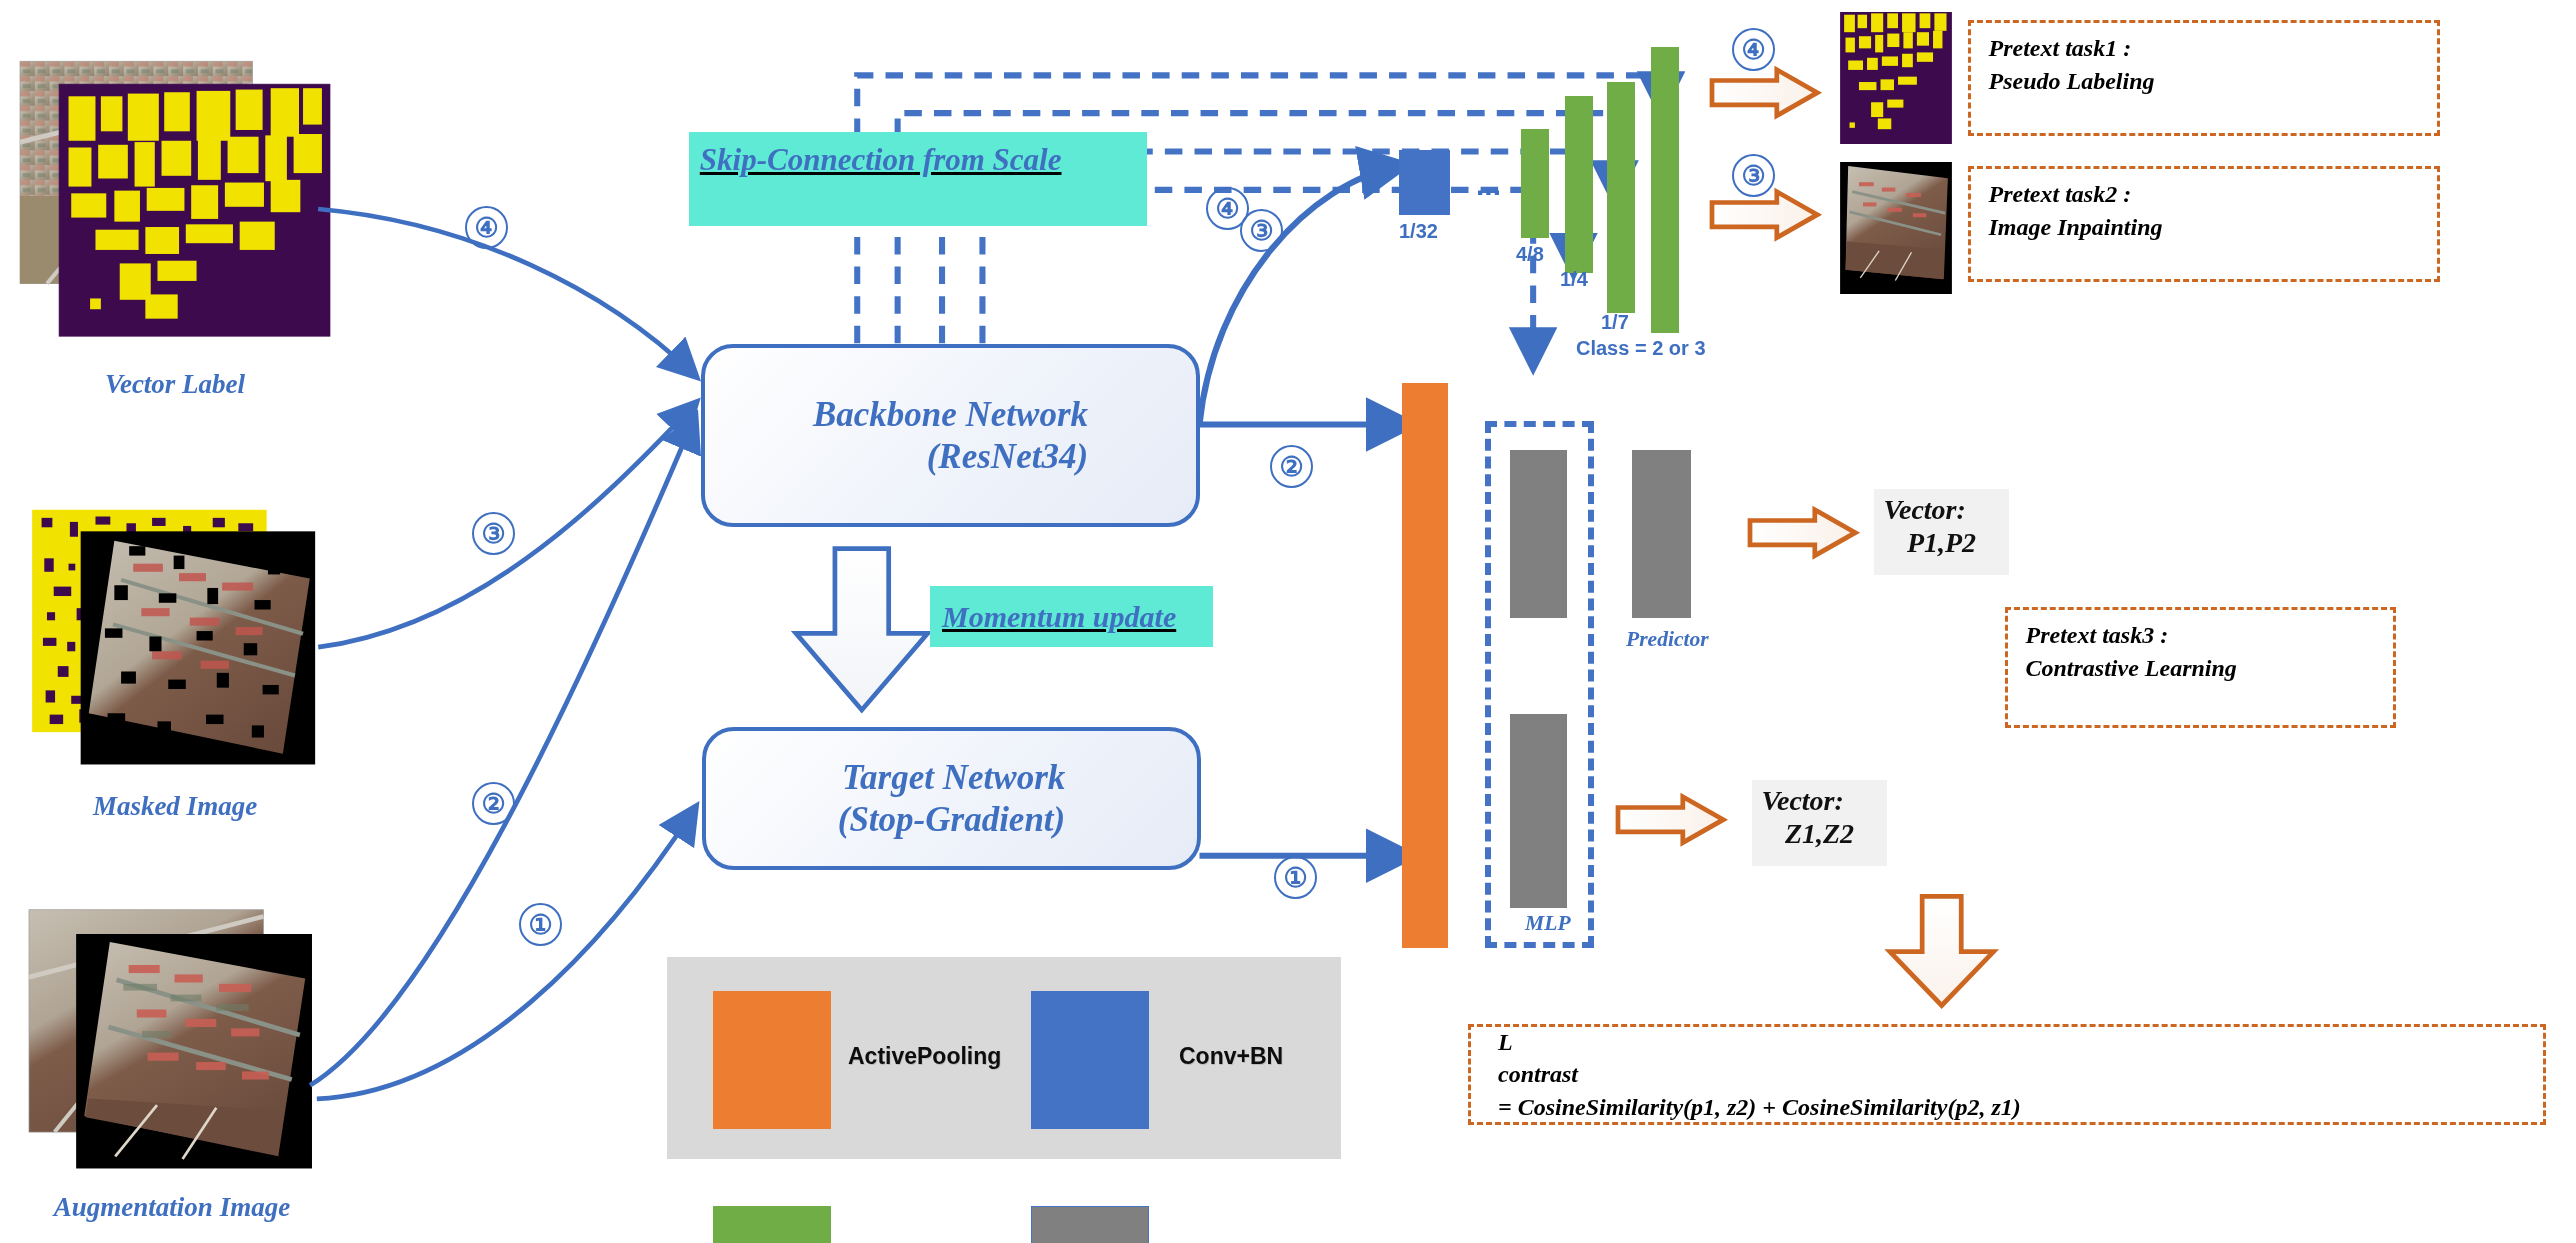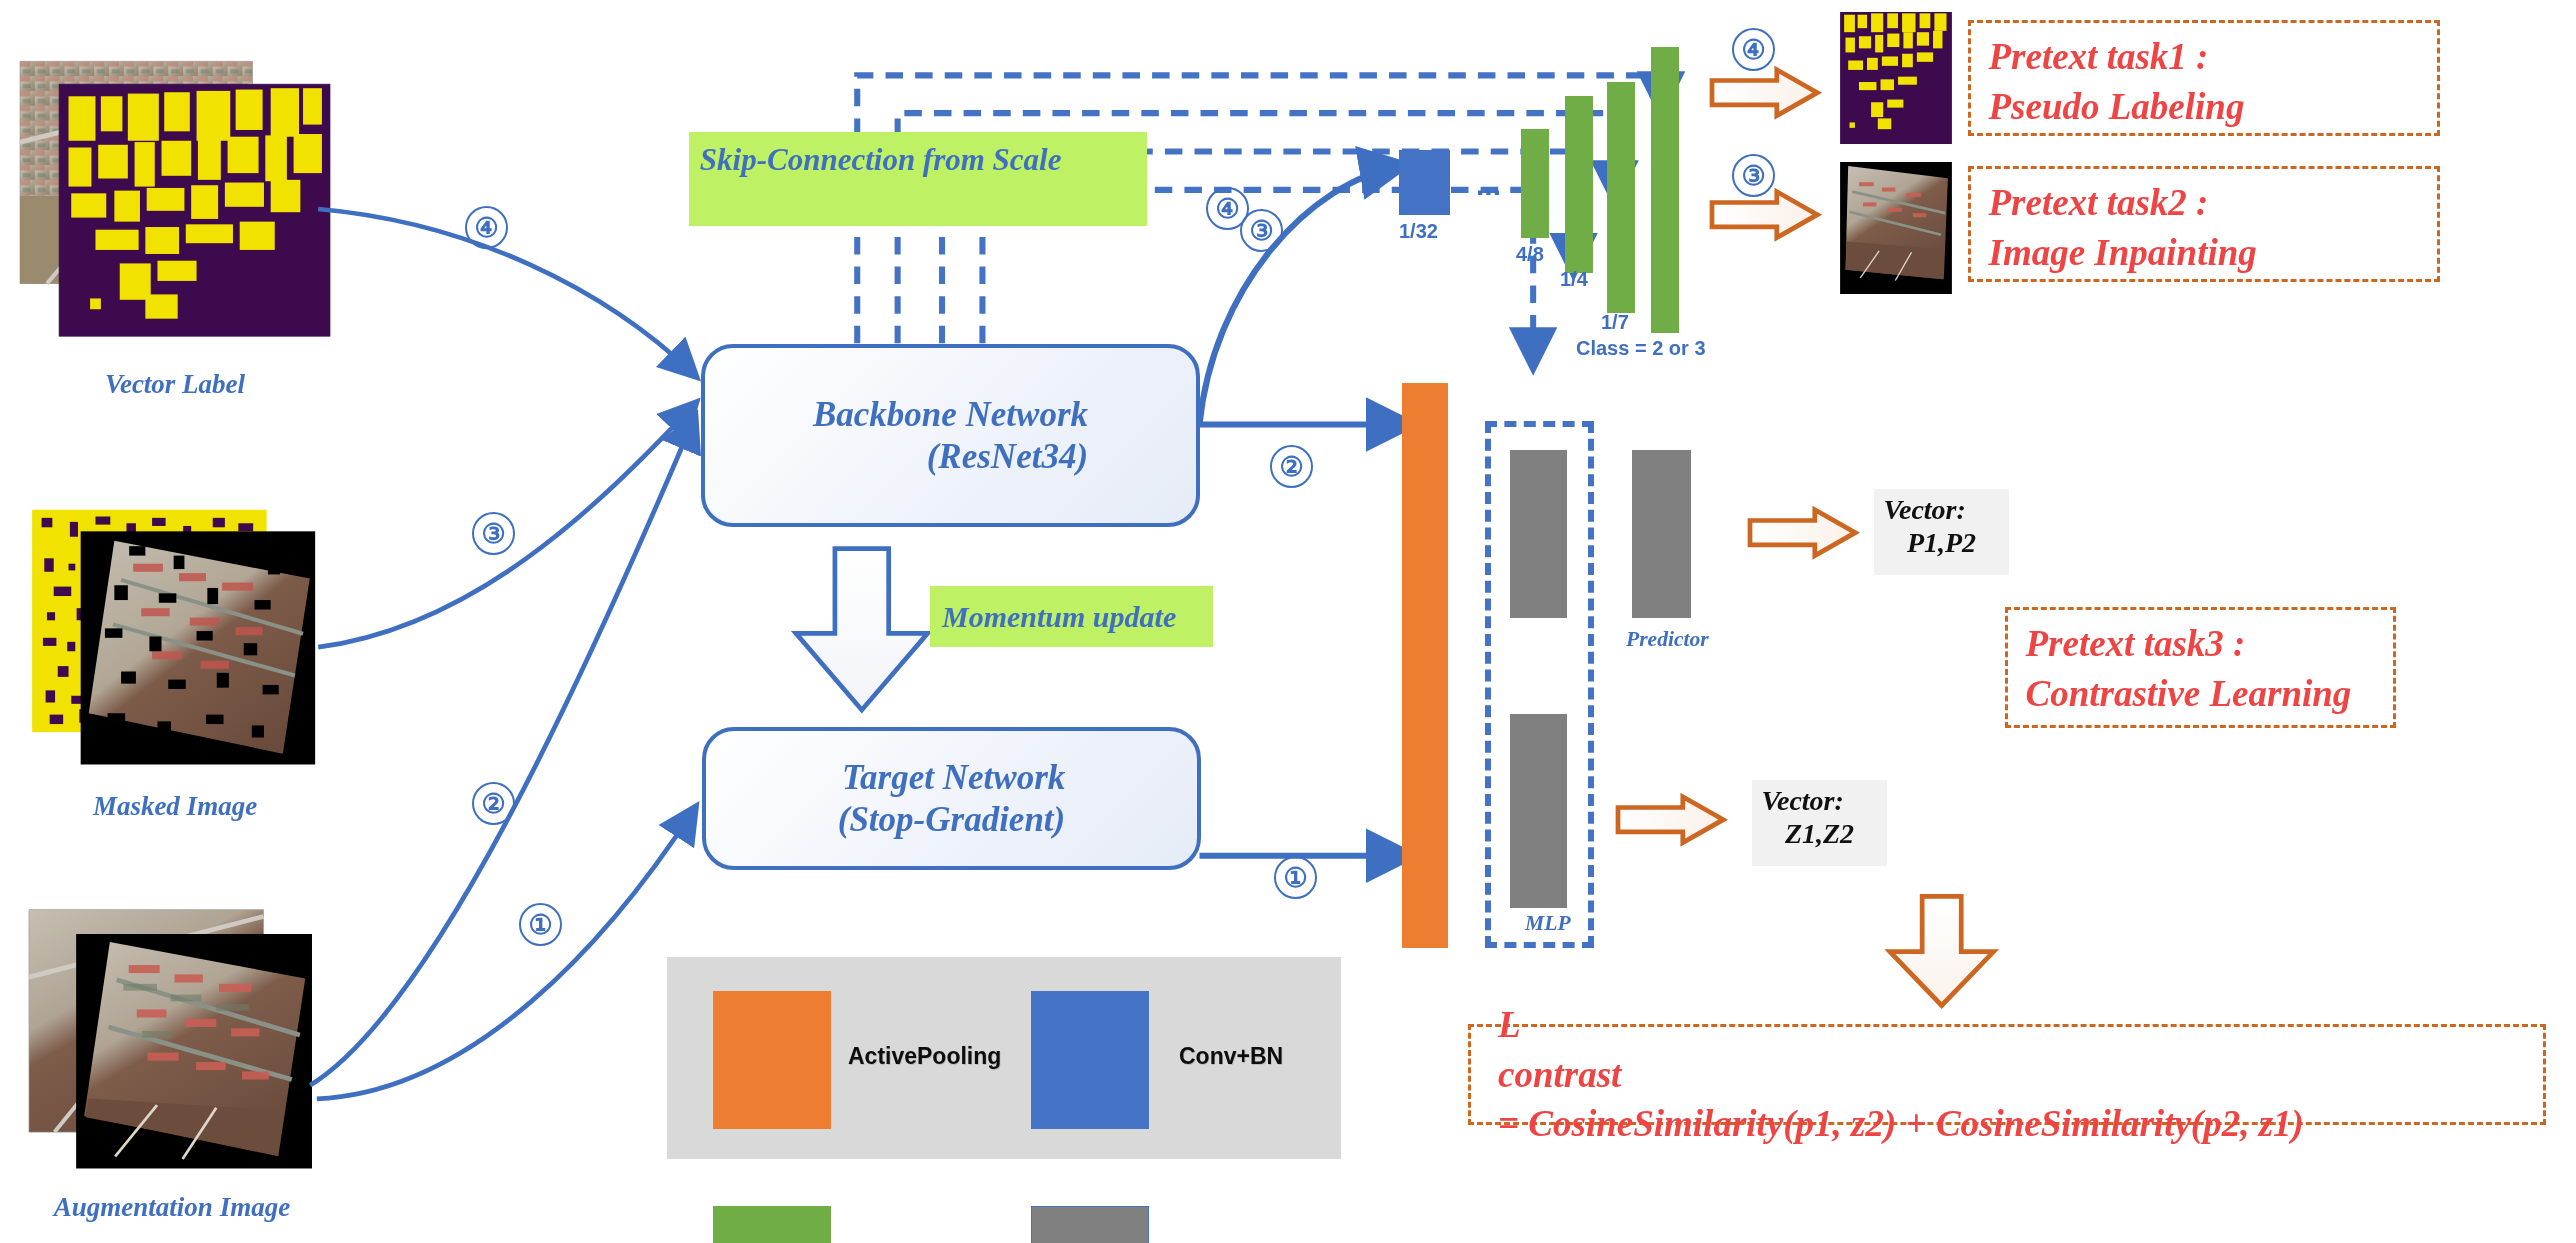--- a/index.html
+++ b/index.html
@@ -3,33 +3,33 @@
 <meta charset="utf-8">
 <style>
   html,body{margin:0;padding:0;background:#fff;}
   body{width:2576px;height:1244px;position:relative;overflow:hidden;
        font-family:"Liberation Serif",serif;}
   .abs{position:absolute;}
   .blue-italic{color:#3f6fc0;font-style:italic;font-weight:bold;
        font-family:"Liberation Serif",serif;}
   .caption{color:#3f6fc0;font-style:italic;font-weight:bold;font-size:27px;
        font-family:"Liberation Serif",serif;text-align:center;white-space:nowrap;}
-  .greybox{background:#bef264;}
+  .greybox{background:#5eead4;text-decoration:underline;}
   .netbox{border:4px solid #3f6fc0;border-radius:32px;
        background:linear-gradient(135deg,#ffffff 0%,#eef2fa 60%,#e6ecf7 100%);
        display:flex;align-items:center;justify-content:center;text-align:right;
        box-sizing:border-box;}
   .netbox span{color:#3f6fc0;font-style:italic;font-weight:bold;font-size:35px;
        line-height:1.18;font-family:"Liberation Serif",serif;}
   .circnum{width:39px;height:39px;border:2.7px solid #3f6fc0;border-radius:50%;
        color:#3f6fc0;font-size:27px;font-weight:bold;display:flex;
        align-items:center;justify-content:center;
        font-family:"Liberation Serif",serif;background:transparent;}
   .dashbox{border:3.4px dashed #cc6620;box-sizing:border-box;}
-  .dashbox span{color:#ef4444;font-style:italic;font-weight:bold;font-size:37px;
+  .dashbox span{color:#000000;font-style:italic;font-weight:bold;font-size:24px;
        line-height:1.35;display:block;font-family:"Liberation Serif",serif;}
   .greenbar{background:#70ad47;}
   .greybar{background:#808080;}
   .scalelbl{color:#3f6fc0;font-weight:bold;font-size:20px;
        font-family:"Liberation Sans",sans-serif;white-space:nowrap;}
   .legendbox{background:#d9d9d9;}
   .legendtxt{color:#0d0d0d;font-weight:bold;font-size:23px;
        font-family:"Liberation Sans",sans-serif;white-space:nowrap;
        text-shadow:0.7px 0.7px 0 #bbb;}
   .vecbox{background:#f1f1f1;color:#111;font-style:italic;font-weight:bold;

